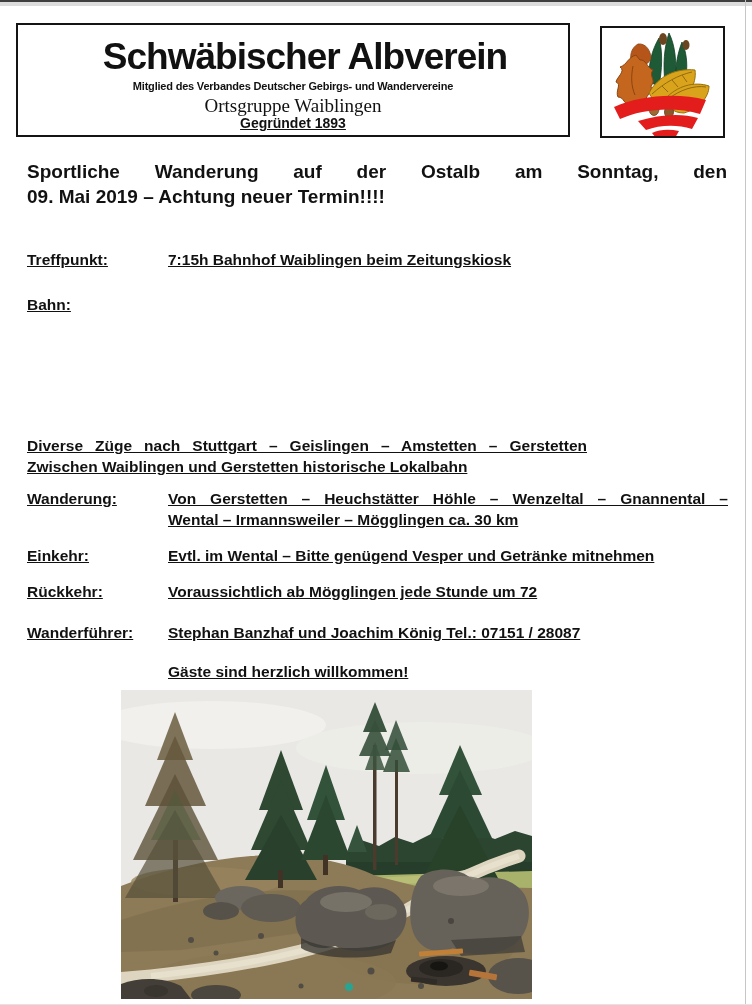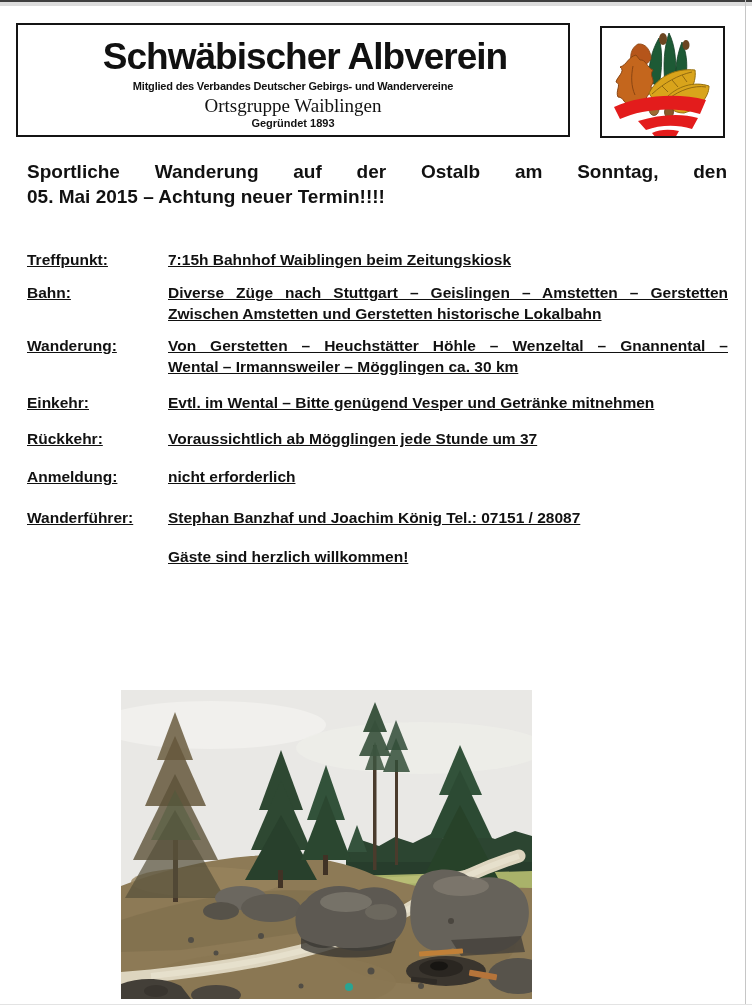--- a/index.html
+++ b/index.html
@@ -14,40 +14,40 @@
   .bottom-edge{position:absolute;bottom:0;left:0;width:752px;height:1px;background:#e3e3e3;}
 
   
   .header-box{
     position:absolute;left:16px;top:23px;width:550px;height:110px;
     border:2px solid #141414;text-align:center;background:#fff;
   }
   .org-title{font-size:37px;font-weight:bold;letter-spacing:-1px;margin-top:13px;line-height:38px;padding-left:24px;}
   .membership{font-size:11px;font-weight:bold;letter-spacing:-0.2px;margin-top:3px;line-height:14px;}
   .local-group{font-size:19px;font-weight:normal;margin-top:3px;line-height:20px;font-family:Liberation Serif, serif;}
-  .founded{font-size:11px;font-weight:bold;margin-top:2px;line-height:10px;}
+  .founded{font-size:14px;font-weight:bold;margin-top:2px;line-height:10px;text-decoration:underline;}
 
   .logo-box{
     position:absolute;left:600px;top:26px;width:121px;height:108px;
     border:2px solid #141414;background:#fff;
   }
   .logo-box svg{display:block;width:121px;height:108px;}
 
   
   .announce{position:absolute;left:27px;top:159px;width:700px;
     font-size:19px;font-weight:bold;line-height:25px;}
   .tj{text-align:justify;text-align-last:justify;}
 
   
   .details{position:absolute;left:27px;top:249px;width:701px;
     font-size:15.5px;font-weight:bold;line-height:21px;}
   .row{display:flex;text-decoration:underline;}
   .row .lbl{width:141px;flex:0 0 141px;}
   .row .val{flex:1;width:560px;}
-  .mt16{margin-top:12px;} .mt11{margin-top:11px;} .mt15{margin-top:15px;}
+  .mt16{margin-top:24px;flex-direction:column;} .mt11{margin-top:11px;} .mt15{margin-top:15px;}
   .mt24{margin-top:24px;} .mt17{margin-top:17px;} .mt20{margin-top:20px;justify-content:flex-end;} .mt18{margin-top:18px;}
   .gap4{margin-top:4px;}
 
   
   .photo{position:absolute;left:121px;top:690px;width:411px;height:309px;}
   .photo svg{display:block;width:411px;height:309px;}
 </style>
 </head>
 <body>
 
@@ -95,60 +95,54 @@
     <g fill="#e31c1c">
       <path d="M12,79 C36,68 74,64 104,72 L98,86 C72,78 40,81 18,91 Z"></path>
       <path d="M36,93 C58,86 80,85 96,90 L90,101 C74,96 58,97 44,102 Z"></path>
       <path d="M50,105 C58,101 68,101 77,103 L73,110 C66,108 58,108 54,110 Z"></path>
     </g>
   </svg>
 </div>
 
 <div class="announce">
   <div class="tj">Sportliche Wanderung auf der Ostalb am Sonntag, den</div>
-  <div>05. Mai 2015 – Achtung neuer Termin!!!!</div>
+  <div>09. Mai 2019 – Achtung neuer Termin!!!!</div>
 </div>
 
 <div class="details">
   <div class="row">
     <div class="lbl">Treffpunkt:</div>
     <div class="val">
         <div>7:15h Bahnhof Waiblingen beim Zeitungskiosk</div>
       </div>
   </div>
   <div class="row mt16">
     <div class="lbl">Bahn:</div>
     <div class="val">
       <div class="tj">Diverse Züge nach Stuttgart – Geislingen – Amstetten – Gerstetten</div>
-      <div>Zwischen Amstetten und Gerstetten historische Lokalbahn</div>
+      <div>Zwischen Waiblingen und Gerstetten historische Lokalbahn</div>
     </div>
   </div>
   <div class="row mt11">
     <div class="lbl">Wanderung:</div>
     <div class="val">
       <div class="tj">Von Gerstetten – Heuchstätter Höhle – Wenzeltal – Gnannental –</div>
       <div>Wental – Irmannsweiler – Mögglingen ca. 30 km</div>
     </div>
   </div>
   <div class="row mt15">
     <div class="lbl">Einkehr:</div>
     <div class="val">
         <div>Evtl. im Wental – Bitte genügend Vesper und Getränke mitnehmen</div>
       </div>
   </div>
   <div class="row mt15">
     <div class="lbl">Rückkehr:</div>
     <div class="val">
-        <div>Voraussichtlich ab Mögglingen jede Stunde um 37</div>
-      </div>
-  </div>
-  <div class="row mt17">
-    <div class="lbl">Anmeldung:</div>
-    <div class="val">
-        <div>nicht erforderlich</div>
+        <div>Voraussichtlich ab Mögglingen jede Stunde um 72</div>
       </div>
   </div>
   <div class="row mt20">
     <div class="lbl">Wanderführer:</div>
     <div class="val">
         <div>Stephan Banzhaf und Joachim König Tel.: 07151 / 28087</div>
       </div>
   </div>
   <div class="row mt18">
     <div class="lbl"></div>

